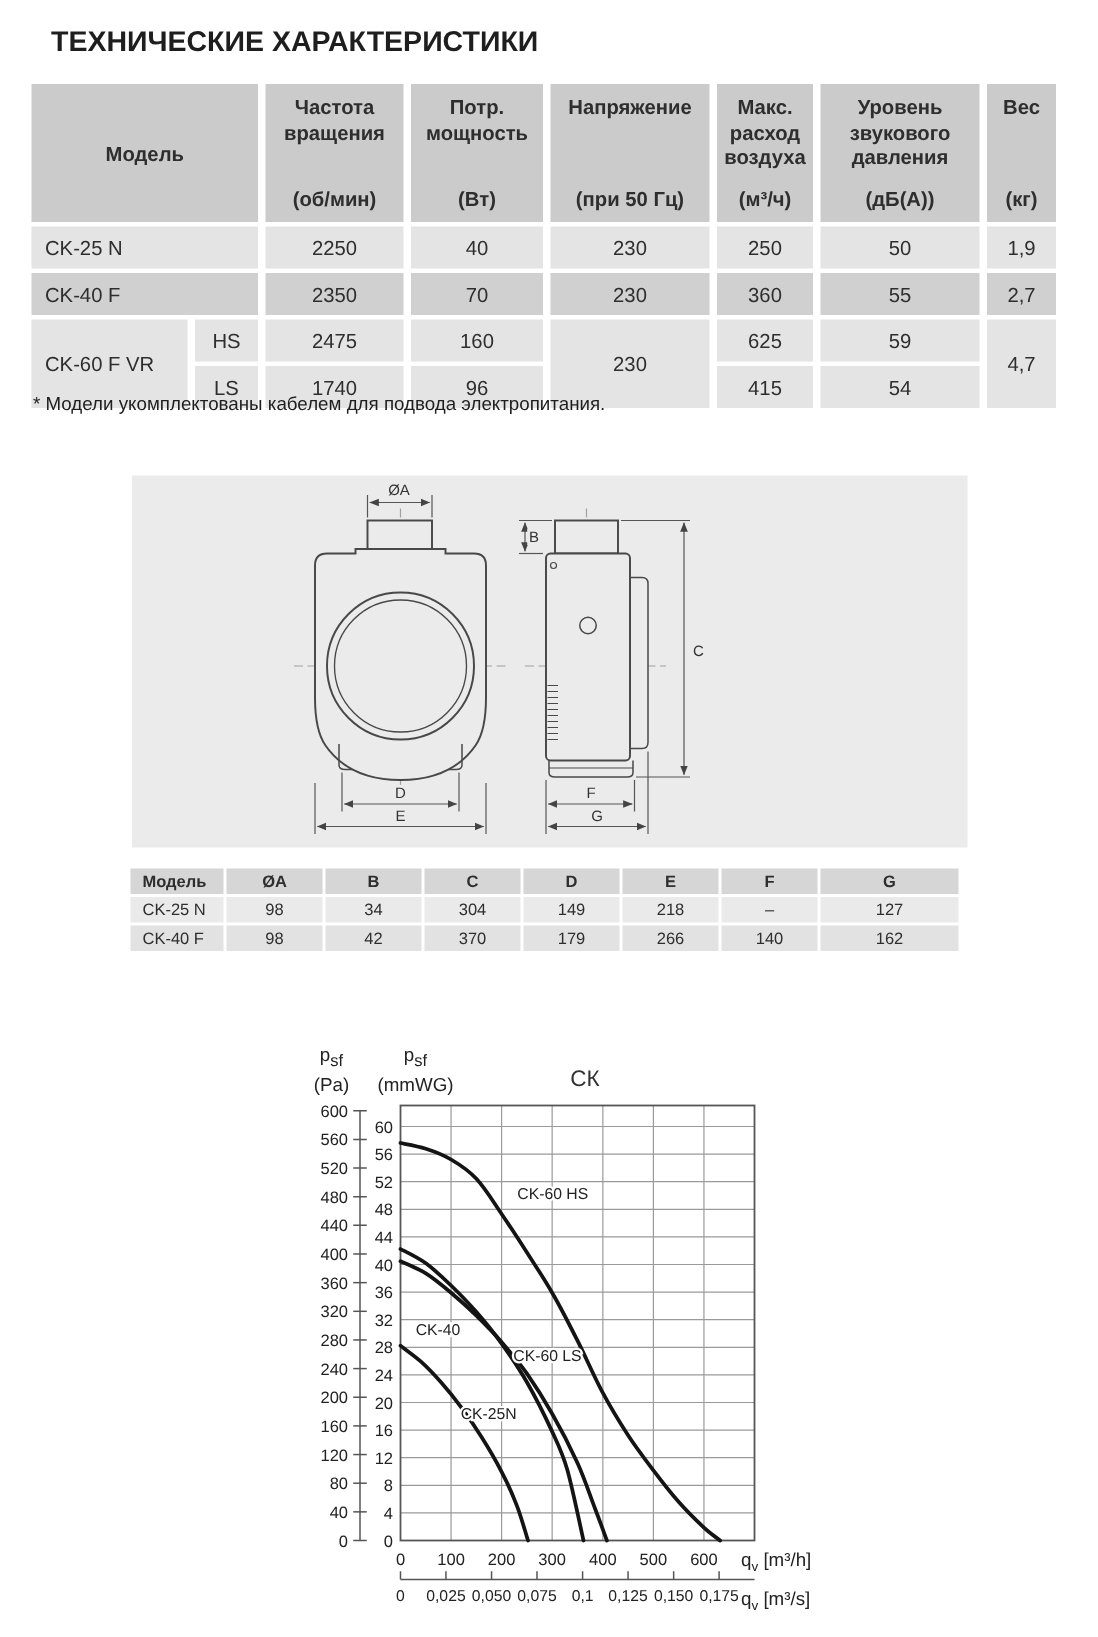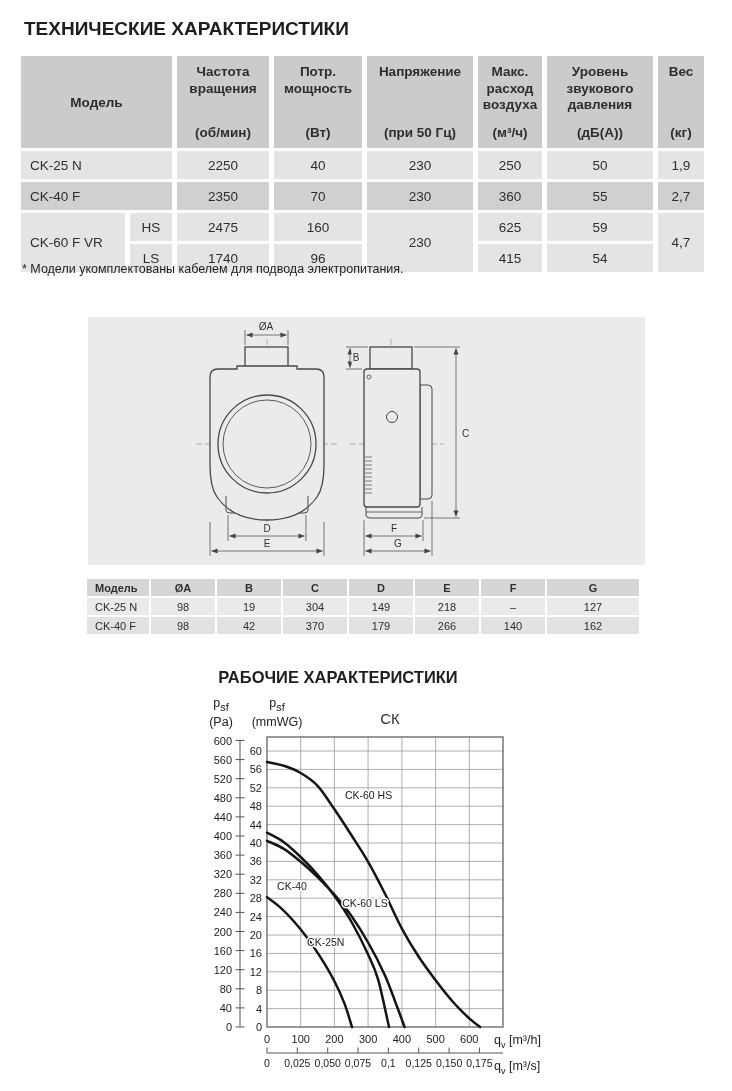--- a/index.html
+++ b/index.html
@@ -1,19 +1,19 @@
 <!DOCTYPE html>
 <html><head>
 <meta charset="utf-8">
 <style>
   html,body{margin:0;padding:0;background:#fff;}
   .page{position:relative;width:732px;height:1091px;background:#fff;overflow:hidden;
         font-family:"Liberation Sans",sans-serif;color:#333;}
   
-  .page-title{position:absolute;left:24px;top:18px;font-size:19px;font-weight:bold;color:#1e1e1e;letter-spacing:0;}
+  .page-title{position:absolute;left:34px;top:18px;font-size:19px;font-weight:bold;color:#1e1e1e;letter-spacing:0;}
   .section-title{position:absolute;left:88px;top:668px;width:500px;text-align:center;font-size:16.5px;font-weight:bold;color:#1e1e1e;}
   
   table.spec{position:absolute;left:16px;top:53px;border-collapse:separate;border-spacing:5px 3px;table-layout:fixed;}
   table.spec th,table.spec td{font-size:13.5px;color:#2e2e2e;text-align:center;vertical-align:middle;padding:0;}
   table.spec th{background:#cbcbcb;height:92px;font-weight:bold;}
   .hwrap{height:100%;box-sizing:border-box;display:flex;flex-direction:column;justify-content:space-between;align-items:center;padding:8px 1px 8px;}
   .hwrap .hn{line-height:16.5px;}
   .hwrap .hu{line-height:14px;}
   .hmodel{height:100%;display:flex;align-items:center;justify-content:center;}
   table.spec tr.datarow{height:28px;}
@@ -247,41 +247,40 @@
         <th>D</th>
         <th>E</th>
         <th>F</th>
         <th>G</th>
       </tr>
     </thead>
     <tbody>
       <tr class="da">
         <td class="first">CK-25 N</td>
         <td>98</td>
-        <td>19</td>
+        <td>34</td>
         <td>304</td>
         <td>149</td>
         <td>218</td>
         <td>–</td>
         <td>127</td>
       </tr>
       <tr class="db">
         <td class="first">CK-40 F</td>
         <td>98</td>
         <td>42</td>
         <td>370</td>
         <td>179</td>
         <td>266</td>
         <td>140</td>
         <td>162</td>
       </tr>
     </tbody>
   </table>
 
-  <div class="section-title">РАБОЧИЕ ХАРАКТЕРИСТИКИ</div>
 
   <div id="ax1" class="ax-title">
     <span>p</span><sub>sf</sub><br>
     <span>(Pa)</span>
   </div>
   <div id="ax2" class="ax-title">
     <span>p</span><sub>sf</sub><br>
     <span>(mmWG)</span>
   </div>
 

